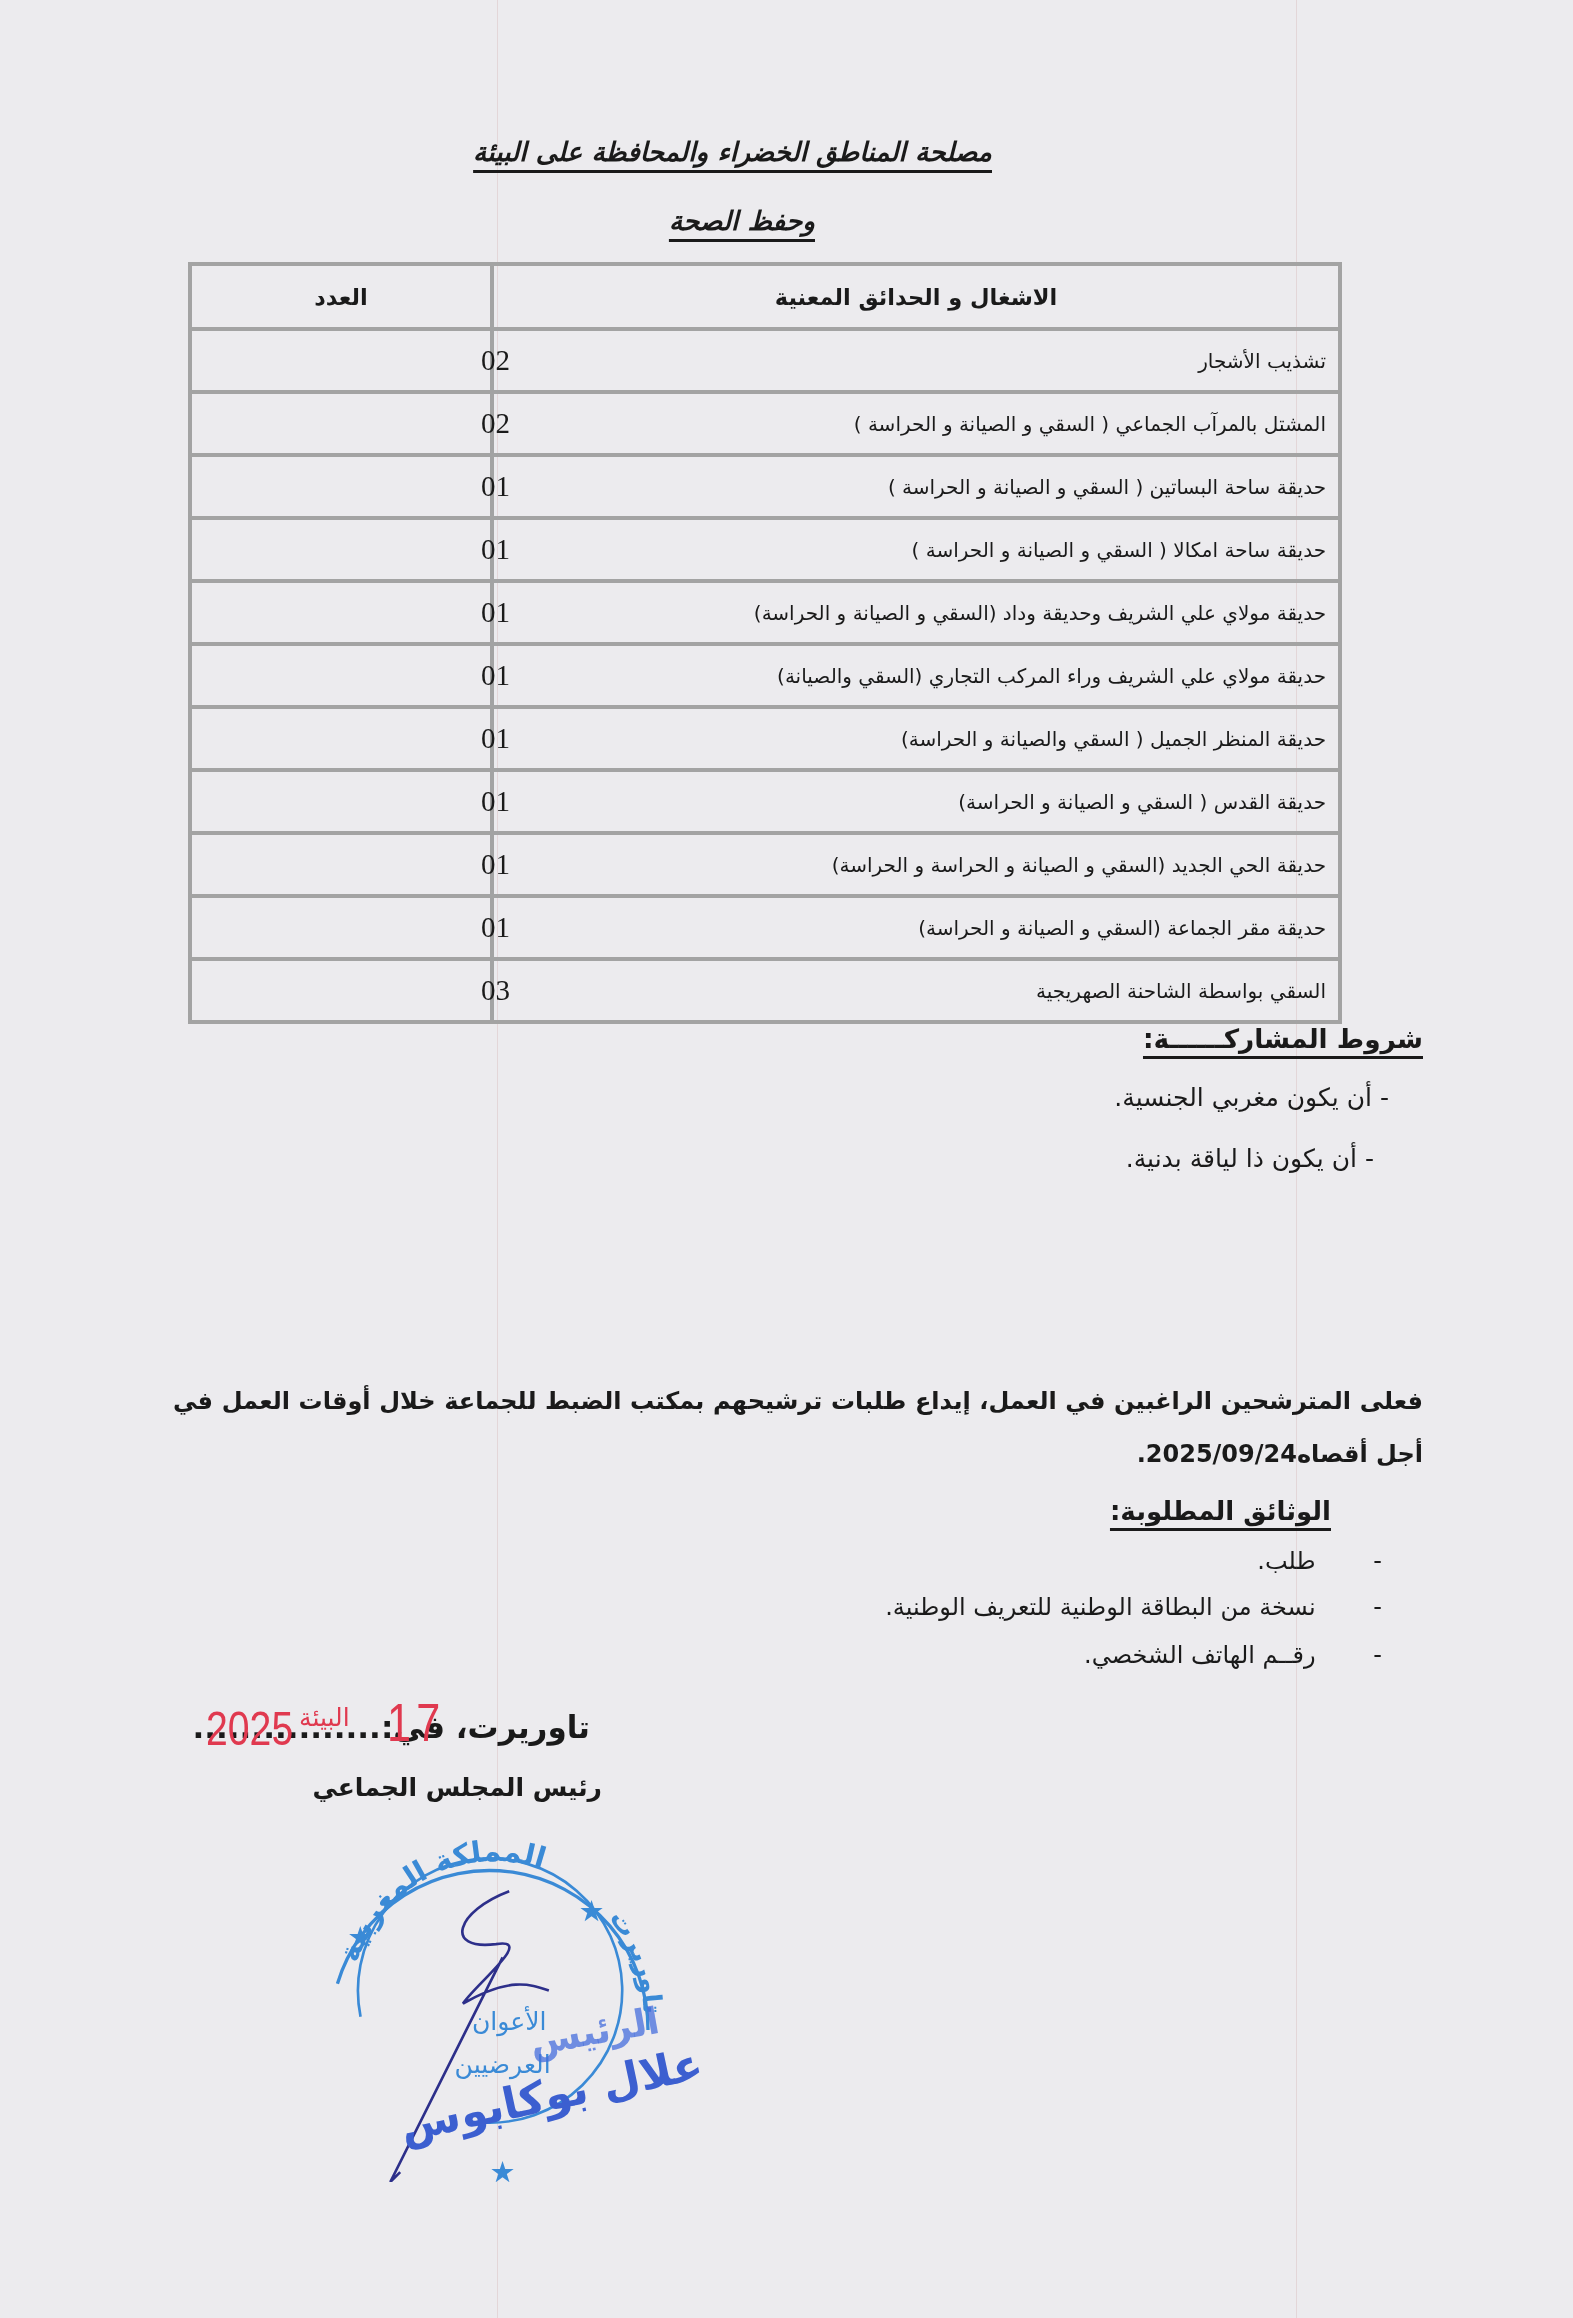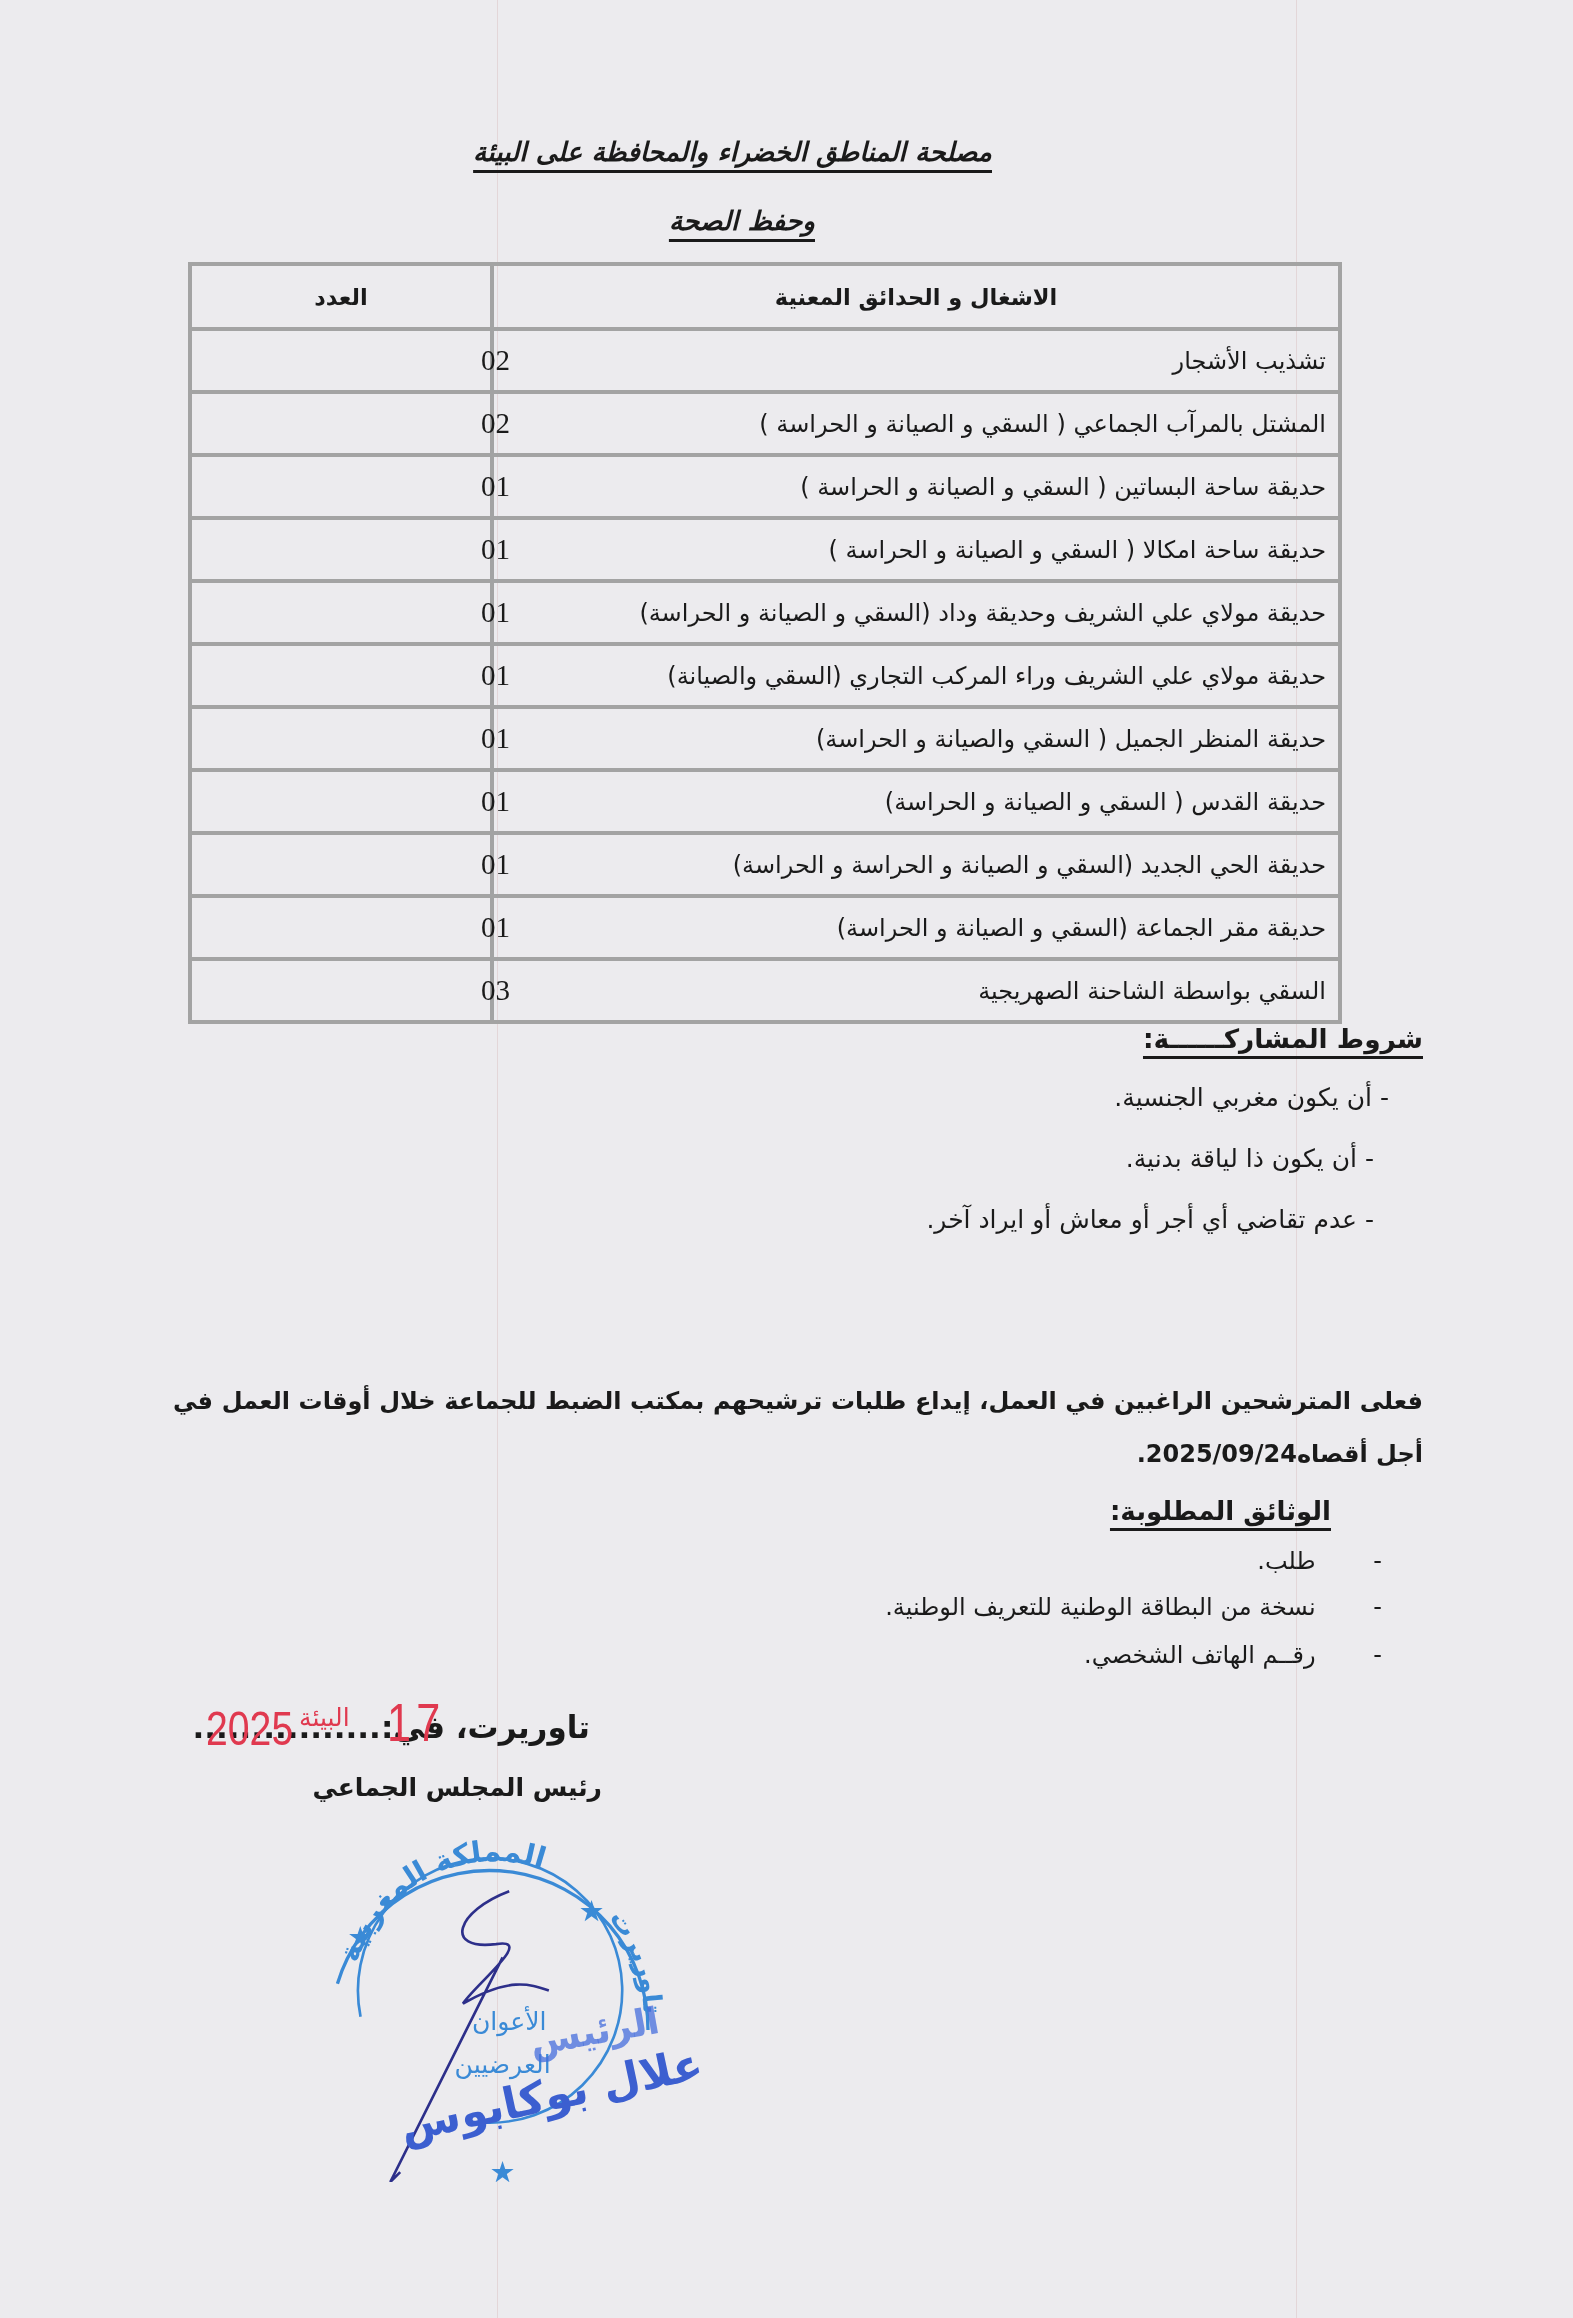--- a/index.html
+++ b/index.html
@@ -45,21 +45,21 @@
       padding: 0 12px;
     }
     table.works th {
       height: 61px;
       font-size: 22.5px;
       font-weight: bold;
       text-align: center;
     }
     table.works td.work {
       width: 820px;
-      font-size: 24px;
+      font-size: 20px;
       text-align: right;
     }
     table.works td.count {
       font-family: "Liberation Serif", "DejaVu Serif", serif;
       font-size: 29px;
       text-align: right;
       padding-right: 0;
     }
     table.works td.count span {
       display: inline-block;
@@ -207,21 +207,20 @@
         <tr>
           <td class="work">السقي بواسطة الشاحنة الصهريجية</td>
           <td class="count"><span>03</span></td>
         </tr>
       </tbody>
   </table>
 
   <div class="rtl section-heading cond-heading">شروط المشاركــــــة:</div>
   <div class="rtl cond-item cond-1">-  أن يكون مغربي الجنسية.</div>
   <div class="rtl cond-item cond-2">- أن يكون ذا لياقة بدنية.</div>
-  <div class="rtl cond-item cond-3">- عدم تقاضي أي أجر أو معاش أو ايراد آخر.</div>
 
   <div class="para para-2">فعلى المترشحين الراغبين في العمل، إيداع طلبات ترشيحهم بمكتب الضبط للجماعة خلال أوقات العمل في أجل أقصاه2025/09/24.</div>
 
   <div class="rtl section-heading docs-heading">الوثائق المطلوبة:</div>
   <div class="rtl doc-item doc-1">
     <span class="dash">-</span><span>طلب.</span>
   </div>
   <div class="rtl doc-item doc-2">
     <span class="dash">-</span><span>نسخة من البطاقة الوطنية للتعريف الوطنية.</span>
   </div>

